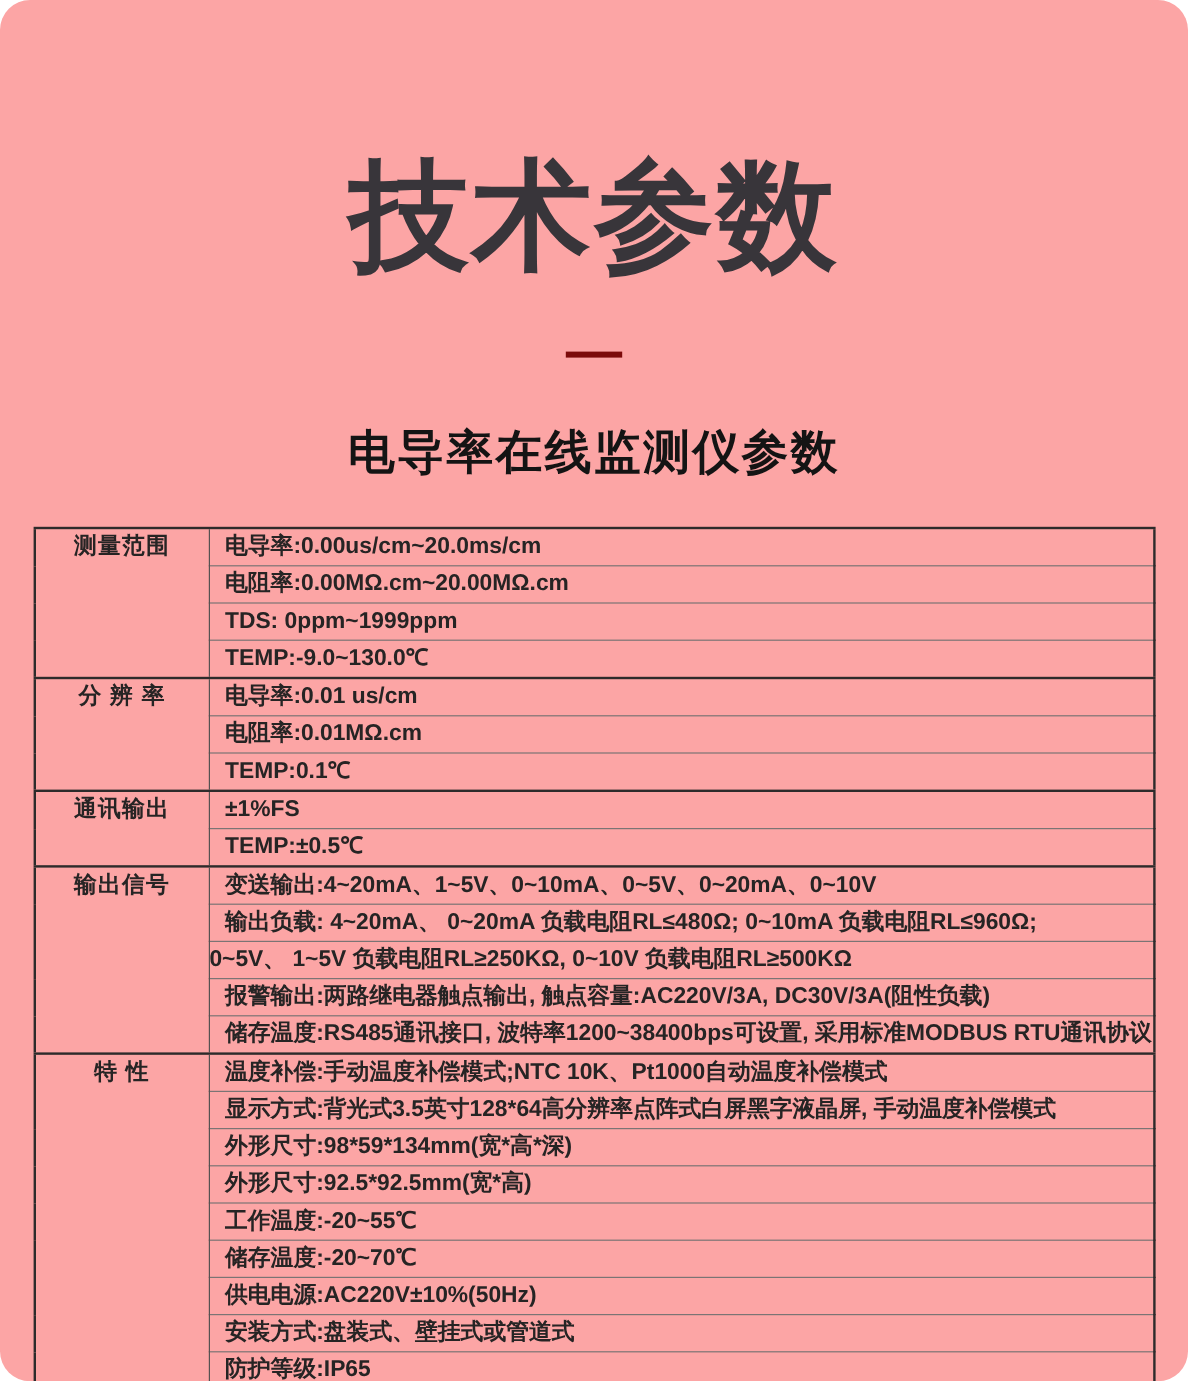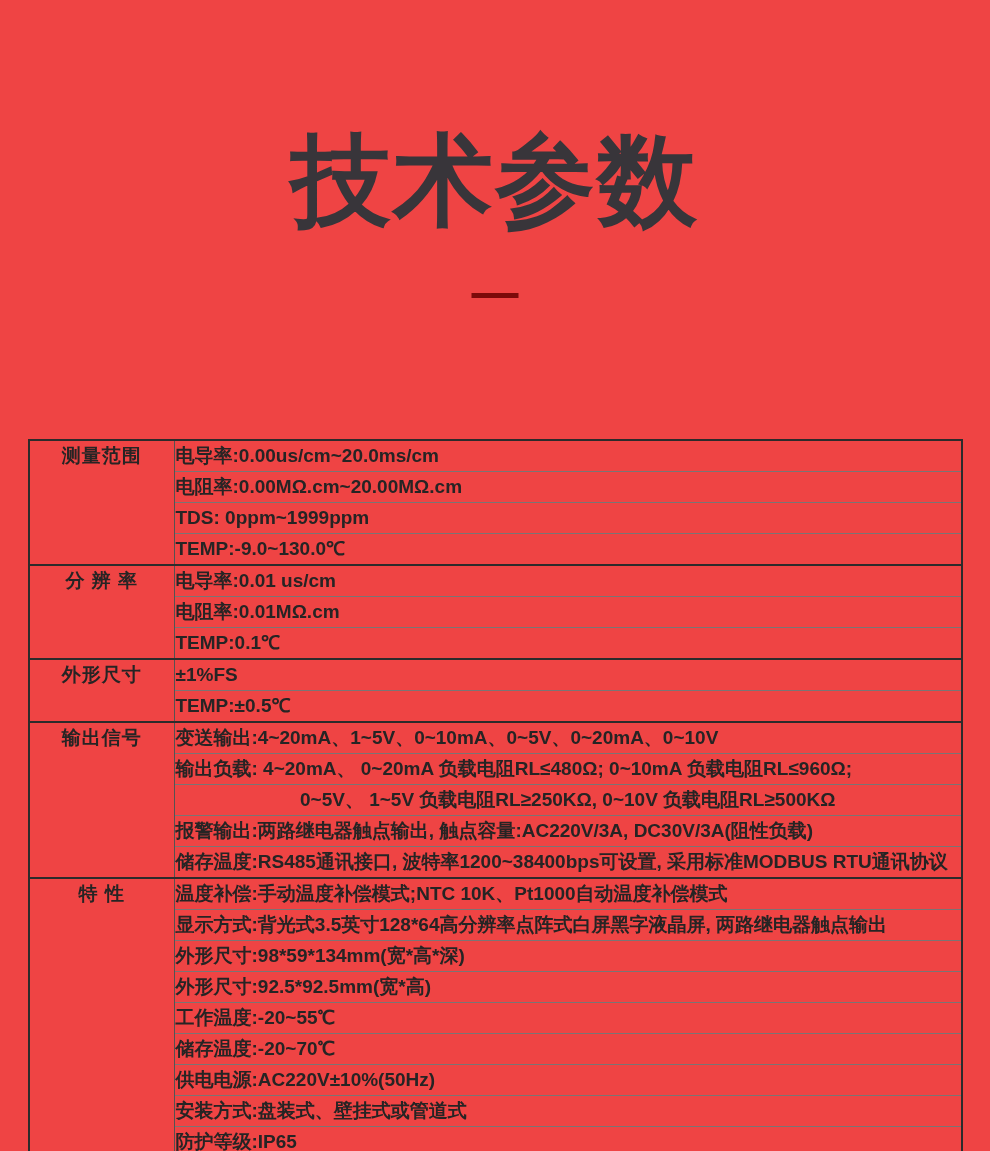--- a/index.html
+++ b/index.html
@@ -1,22 +1,23 @@
 <!DOCTYPE html>
 <html><head>
 <meta charset="utf-8">
 <style>
   html, body { margin: 0; padding: 0; background: #ffffff; }
   .page {
     position: relative;
     width: 990px;
     height: 1151px;
-    background: #ef4444;
+    background: #fca5a5;
     font-family: "Liberation Sans", sans-serif;
     overflow: hidden;
+    border-radius: 25px;
   }
   .title {
     position: absolute;
     top: 120px;
     left: 0;
     width: 100%;
     margin: 0;
     text-align: center;
     font-size: 100px;
     line-height: 1.2;
@@ -64,40 +65,40 @@
     color: #262424;
     line-height: 30px;
   }
   td.label-cell {
     text-align: center;
     vertical-align: top;
     border-right: 1.5px solid #565252;
     letter-spacing: 1px;
   }
   td.value-cell {
-    padding-left: 1px;
+    padding-left: 13px;
     white-space: pre;
     overflow: hidden;
   }
   td.value-center {
     padding-left: 0;
-    text-align: center;
     margin-left: 32px;
   }
   .spec-table tr td { border-top: 1.5px solid #7b7474; }
   .spec-table tr.group-start td { border-top: 2px solid #2d2b2b; margin-top: 28px; }
 </style>
 </head>
 <body>
 
 <div class="page">
   <h1 class="title">技术参数</h1>
 
   <div class="accent-divider" style="background: rgb(124, 10, 10);"></div>
 
+  <h2 class="subtitle">电导率在线监测仪参数</h2>
 
   <table class="spec-table">
     <colgroup>
       <col class="col-label">
       <col class="col-value">
     </colgroup>
     <tbody id="spec-body">
         <tr class="group-start">
           <td class="label-cell" rowspan="4">测量范围</td>
           <td class="value-cell">电导率:0.00us/cm~20.0ms/cm</td>
@@ -115,21 +116,21 @@
           <td class="label-cell" rowspan="3">分 辨 率</td>
           <td class="value-cell">电导率:0.01 us/cm</td>
         </tr>
         <tr>
           <td class="value-cell">电阻率:0.01MΩ.cm</td>
         </tr>
         <tr>
           <td class="value-cell">TEMP:0.1℃</td>
         </tr>
         <tr class="group-start">
-          <td class="label-cell" rowspan="2">外形尺寸</td>
+          <td class="label-cell" rowspan="2">通讯输出</td>
           <td class="value-cell">±1%FS</td>
         </tr>
         <tr>
           <td class="value-cell">TEMP:±0.5℃</td>
         </tr>
         <tr class="group-start">
           <td class="label-cell" rowspan="5">输出信号</td>
           <td class="value-cell">变送输出:4~20mA、1~5V、0~10mA、0~5V、0~20mA、0~10V</td>
         </tr>
         <tr>
@@ -142,21 +143,21 @@
           <td class="value-cell">报警输出:两路继电器触点输出, 触点容量:AC220V/3A, DC30V/3A(阻性负载)</td>
         </tr>
         <tr>
           <td class="value-cell">储存温度:RS485通讯接口, 波特率1200~38400bps可设置, 采用标准MODBUS RTU通讯协议</td>
         </tr>
         <tr class="group-start">
           <td class="label-cell" rowspan="9">特  性</td>
           <td class="value-cell">温度补偿:手动温度补偿模式;NTC 10K、Pt1000自动温度补偿模式</td>
         </tr>
         <tr>
-          <td class="value-cell">显示方式:背光式3.5英寸128*64高分辨率点阵式白屏黑字液晶屏, 两路继电器触点输出</td>
+          <td class="value-cell">显示方式:背光式3.5英寸128*64高分辨率点阵式白屏黑字液晶屏, 手动温度补偿模式</td>
         </tr>
         <tr>
           <td class="value-cell">外形尺寸:98*59*134mm(宽*高*深)</td>
         </tr>
         <tr>
           <td class="value-cell">外形尺寸:92.5*92.5mm(宽*高)</td>
         </tr>
         <tr>
           <td class="value-cell">工作温度:-20~55℃</td>
         </tr>

